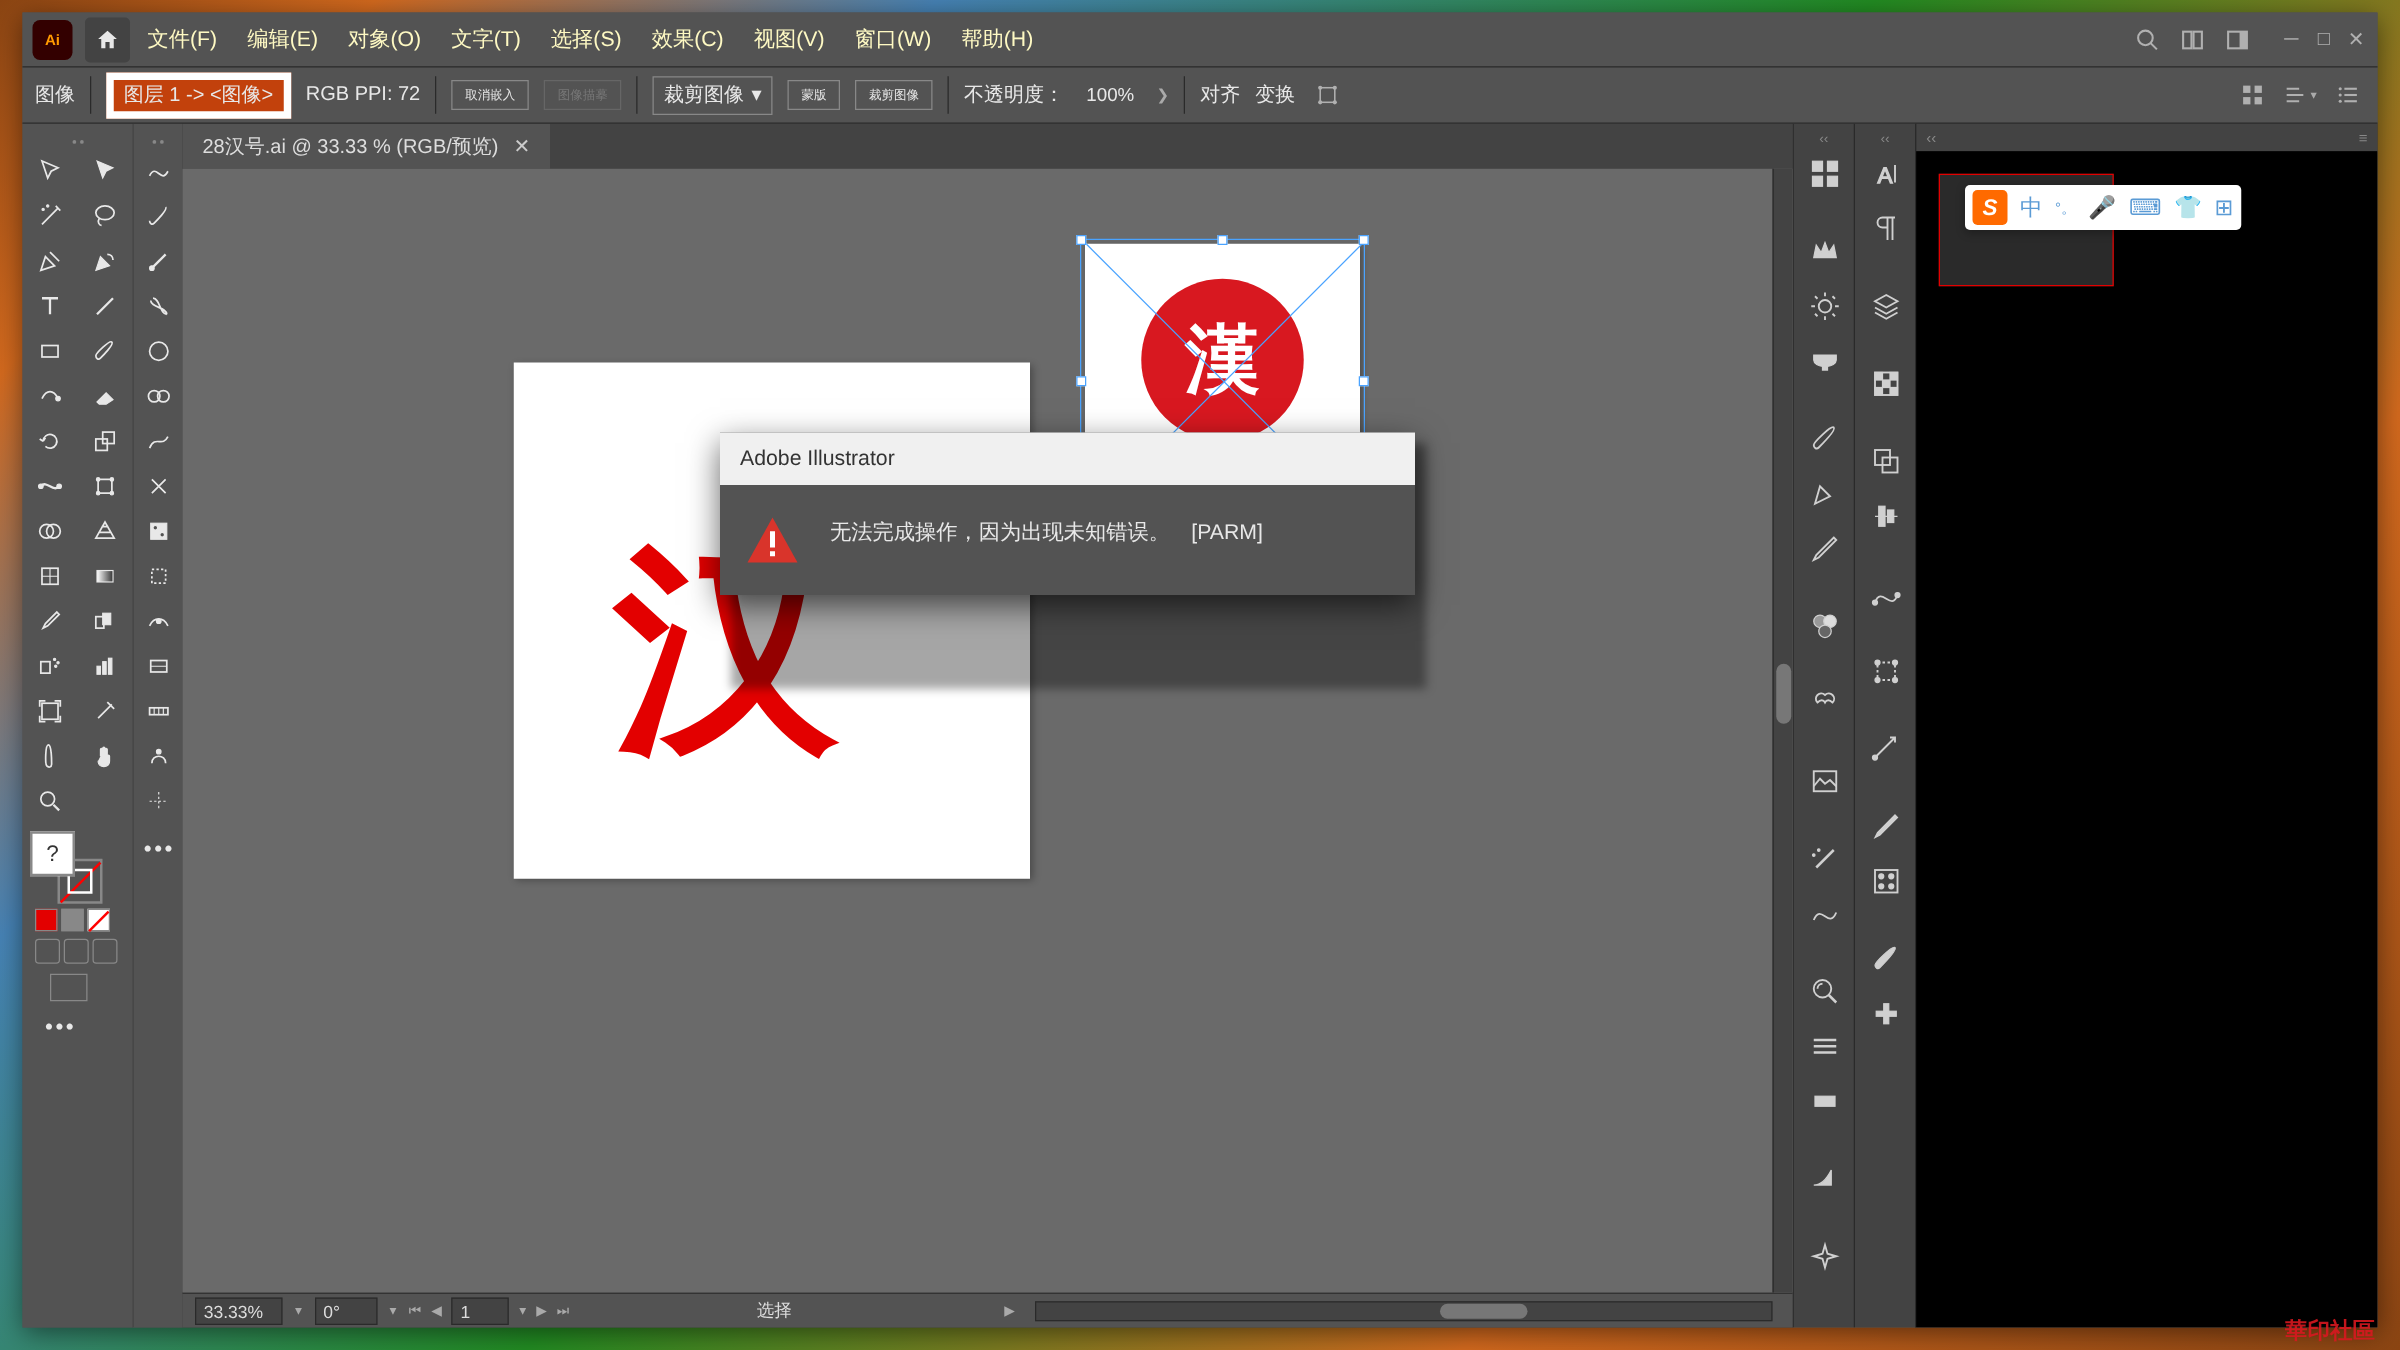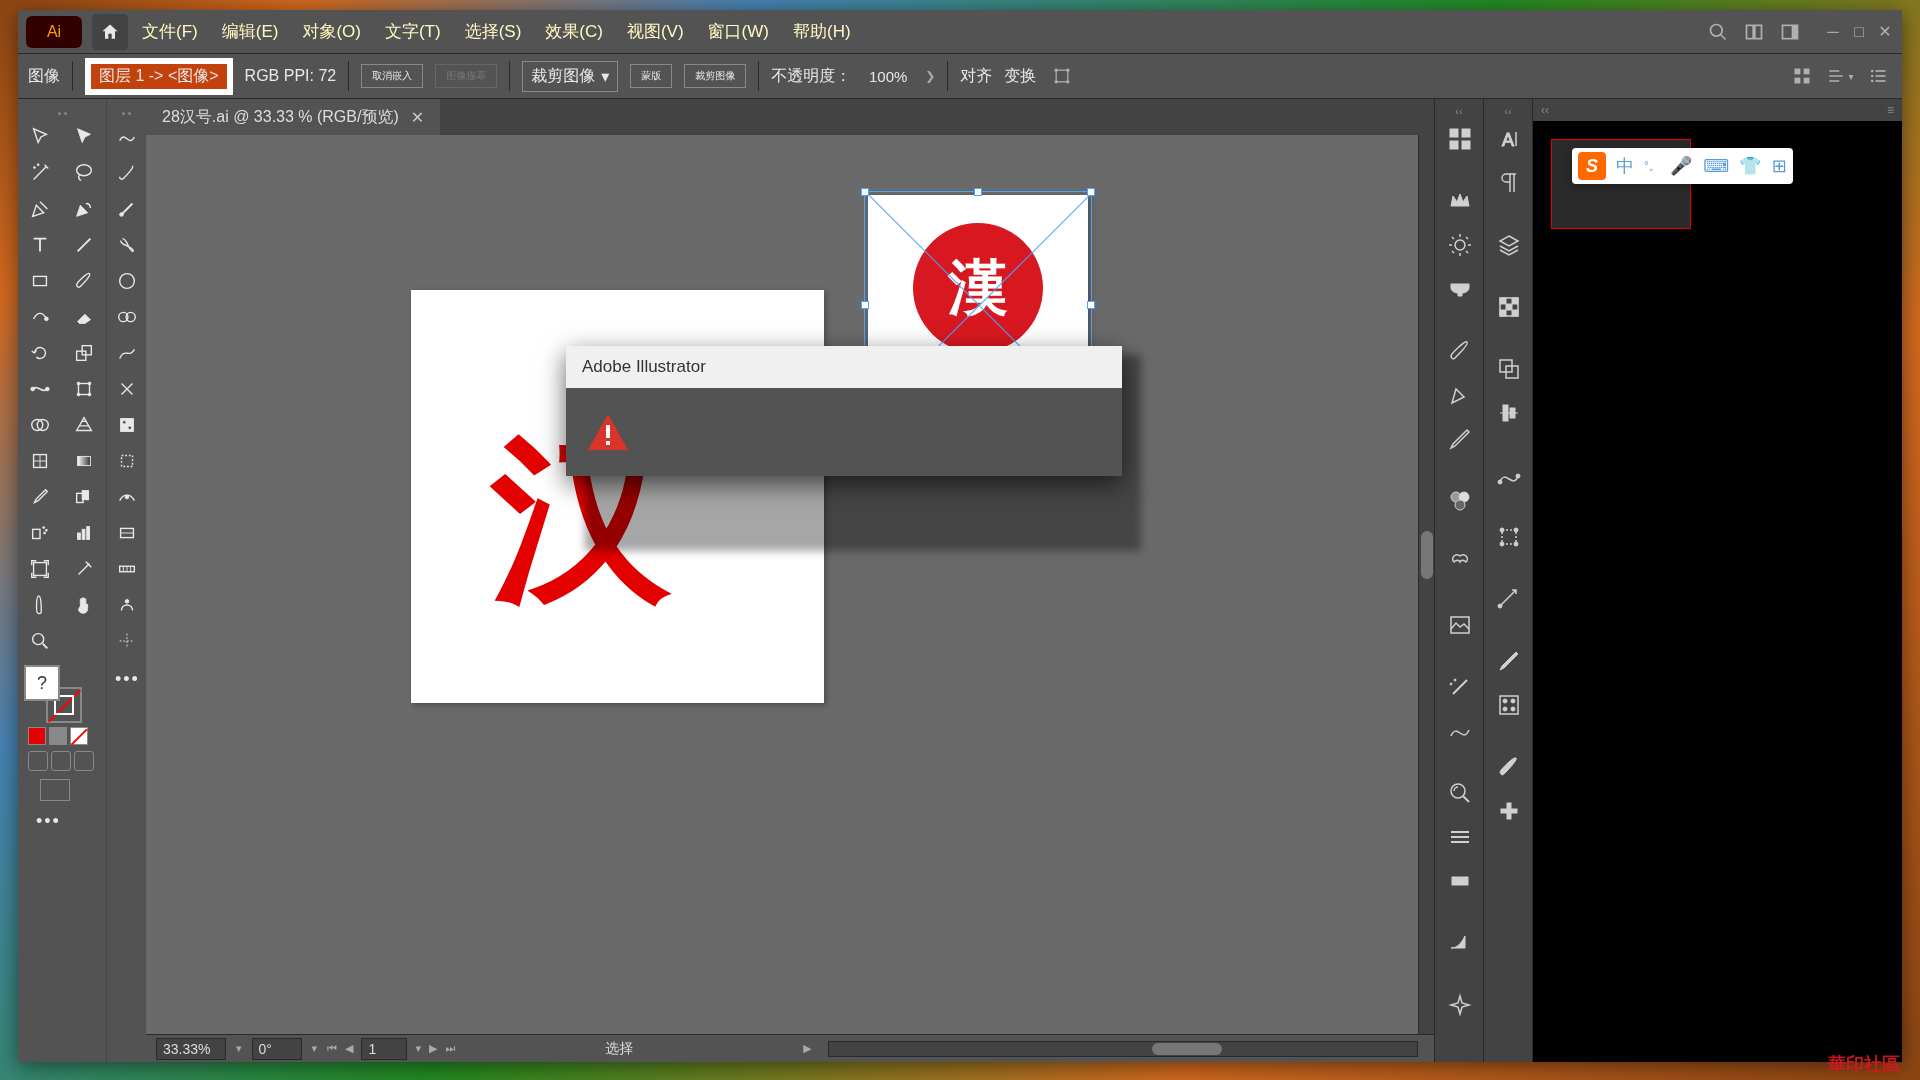--- a/index.html
+++ b/index.html
@@ -1,20 +1,20 @@
 <!DOCTYPE html>
 <html><head>
 <meta charset="utf-8">
 <style>
 *{margin:0;padding:0;box-sizing:border-box;font-family:"Microsoft YaHei",sans-serif;user-select:none}
 body{width:1920px;height:1080px;overflow:hidden;background:#333;position:relative}
 .desktop-bg{position:absolute;inset:0;background:linear-gradient(135deg,#8b4513 0%,#d2691e 10%,#4682b4 25%,#228b22 50%,#d2691e 75%,#8b4513 100%)}
 .app{position:absolute;top:10px;left:18px;right:18px;bottom:18px;background:#535353;display:flex;flex-direction:column;box-shadow:0 4px 20px rgba(0,0,0,.5)}
 .menubar{height:43px;background:#535353;display:flex;align-items:center;padding:0 8px;gap:4px}
-.ai-logo{width:56px;height:32px;background:#330000;border-radius:6px;display:flex;align-items:center;justify-content:center;color:#ff9a00;font-weight:normal;font-size:16px}
+.ai-logo{width:32px;height:32px;background:#330000;border-radius:6px;display:flex;align-items:center;justify-content:center;color:#ff9a00;font-weight:bold;font-size:12px}
 .home-btn{width:36px;height:36px;background:#434343;border-radius:4px;display:flex;align-items:center;justify-content:center;margin-left:6px}
 .home-btn svg{width:20px;height:20px;fill:#e8e8e8}
 .menu-item{padding:6px 10px;color:#fef9c3;font-size:17px;cursor:pointer}
 .menubar-right{margin-left:auto;display:flex;align-items:center;gap:12px}
 .mb-icon{width:24px;height:24px;display:flex;align-items:center;justify-content:center;color:#b0b0b0;cursor:pointer}
 .mb-icon svg{width:20px;height:20px;fill:#b0b0b0}
 .win-controls{display:flex;gap:8px;margin-left:10px}
 .win-btn{width:18px;height:18px;color:#b0b0b0;cursor:pointer;display:flex;align-items:center;justify-content:center}
 .optbar{height:46px;background:#535353;border-top:1px solid #2a2a2a;border-bottom:1px solid #2a2a2a;display:flex;align-items:center;padding:0 10px;gap:12px;color:#e8e8e8;font-size:16px}
 .opt-label{color:#e8e8e8}
@@ -82,21 +82,21 @@
 .dock-sep{height:18px}
 .right-panel{width:370px;background:#1a1a1a;display:flex;flex-direction:column;border-left:1px solid #2a2a2a}
 .panel-header{height:22px;background:#434343;display:flex;justify-content:flex-end;align-items:center;padding:0 8px}
 .panel-header span{color:#888;font-size:12px;cursor:pointer}
 .nav-preview{flex:1;background:#000;display:flex;padding:18px}
 .preview-box{width:140px;height:90px;background:#2a2a2a;border:1px solid #e30000;position:relative}
 .ime-bar{position:absolute;top:8px;left:20px;height:36px;background:#fff;border-radius:4px;display:flex;align-items:center;padding:0 6px;gap:10px;box-shadow:0 2px 8px rgba(0,0,0,.3)}
 .ime-logo{width:28px;height:28px;background:#ff6a00;border-radius:4px;color:#fff;display:flex;align-items:center;justify-content:center;font-weight:bold;font-size:18px;font-style:italic}
 .ime-btn{color:#5b9bd5;font-size:18px;cursor:pointer}
 .dialog-shadow{position:absolute;background:rgba(0,0,0,.35);top:220px;left:439px;width:556px;height:196px;filter:blur(4px)}
-.dialog{position:absolute;top:211px;left:420px;width:556px;background:#535353;box-shadow:0 8px 24px rgba(0,0,0,.6)}
+.dialog{position:absolute;top:211px;left:430px;width:556px;background:#535353;box-shadow:0 8px 24px rgba(0,0,0,.6)}
 .dlg-title{height:42px;background:#f0f0f0;color:#333;display:flex;align-items:center;padding:0 16px;font-size:17px}
 .dlg-body{padding:24px 20px;display:flex;gap:24px;align-items:flex-start}
 .dlg-icon{width:44px;height:40px}
 .dlg-msg{color:#e8e8e8;font-size:17px;line-height:1.6;flex:1}
 .dlg-footer{padding:10px 20px 18px;display:flex;justify-content:flex-end}
 .dlg-ok{padding:7px 32px;background:#3b9cff;color:#fff;border:none;border-radius:16px;font-size:16px;cursor:pointer}
 .vscroll{position:absolute;right:0;top:36px;bottom:28px;width:16px;background:#434343;border-left:1px solid #2a2a2a}
 .vscroll-thumb{position:absolute;top:44%;left:2px;width:12px;height:48px;background:#777;border-radius:6px}
 .watermark{position:absolute;bottom:4px;right:20px;color:#d81820;font-size:18px;font-weight:bold;opacity:.9}
 </style>
@@ -561,20 +561,21 @@
 
         <div class="dialog-shadow"></div>
         <div class="dialog">
           <div class="dlg-title">Adobe Illustrator</div>
           <div class="dlg-body">
             <svg class="dlg-icon" viewBox="0 0 44 40">
                 <path d="M22 2L42 38H2z" fill="#d9342b"></path>
                 <rect x="20" y="13" width="4" height="13" fill="#fff"></rect>
                 <rect x="20" y="29" width="4" height="4" fill="#fff"></rect>
               </svg>
+            <div class="dlg-msg">无法完成操作，因为出现未知错误。　[PARM]</div>
           </div>
         </div>
       </div>
       <div class="vscroll">
           <div class="vscroll-thumb"></div>
         </div>
       <div class="status-bar">
         <input class="sb-input" value="33.33%" style="">
         <span class="sb-chev">▾</span>
         <input class="sb-input" style="width: 50px;" value="0°">

